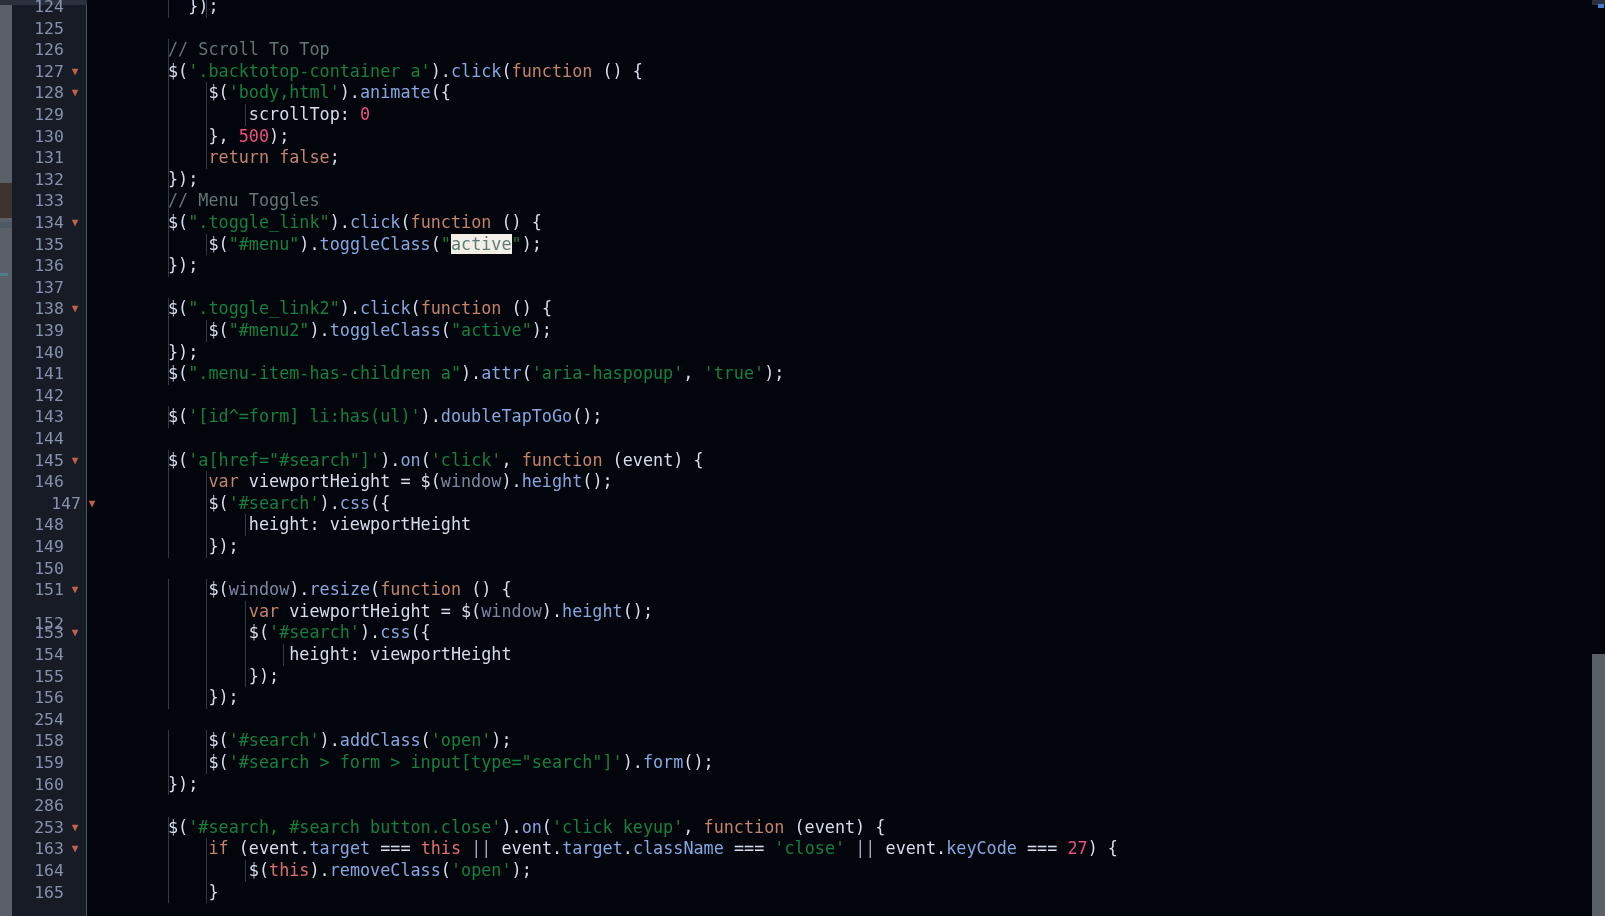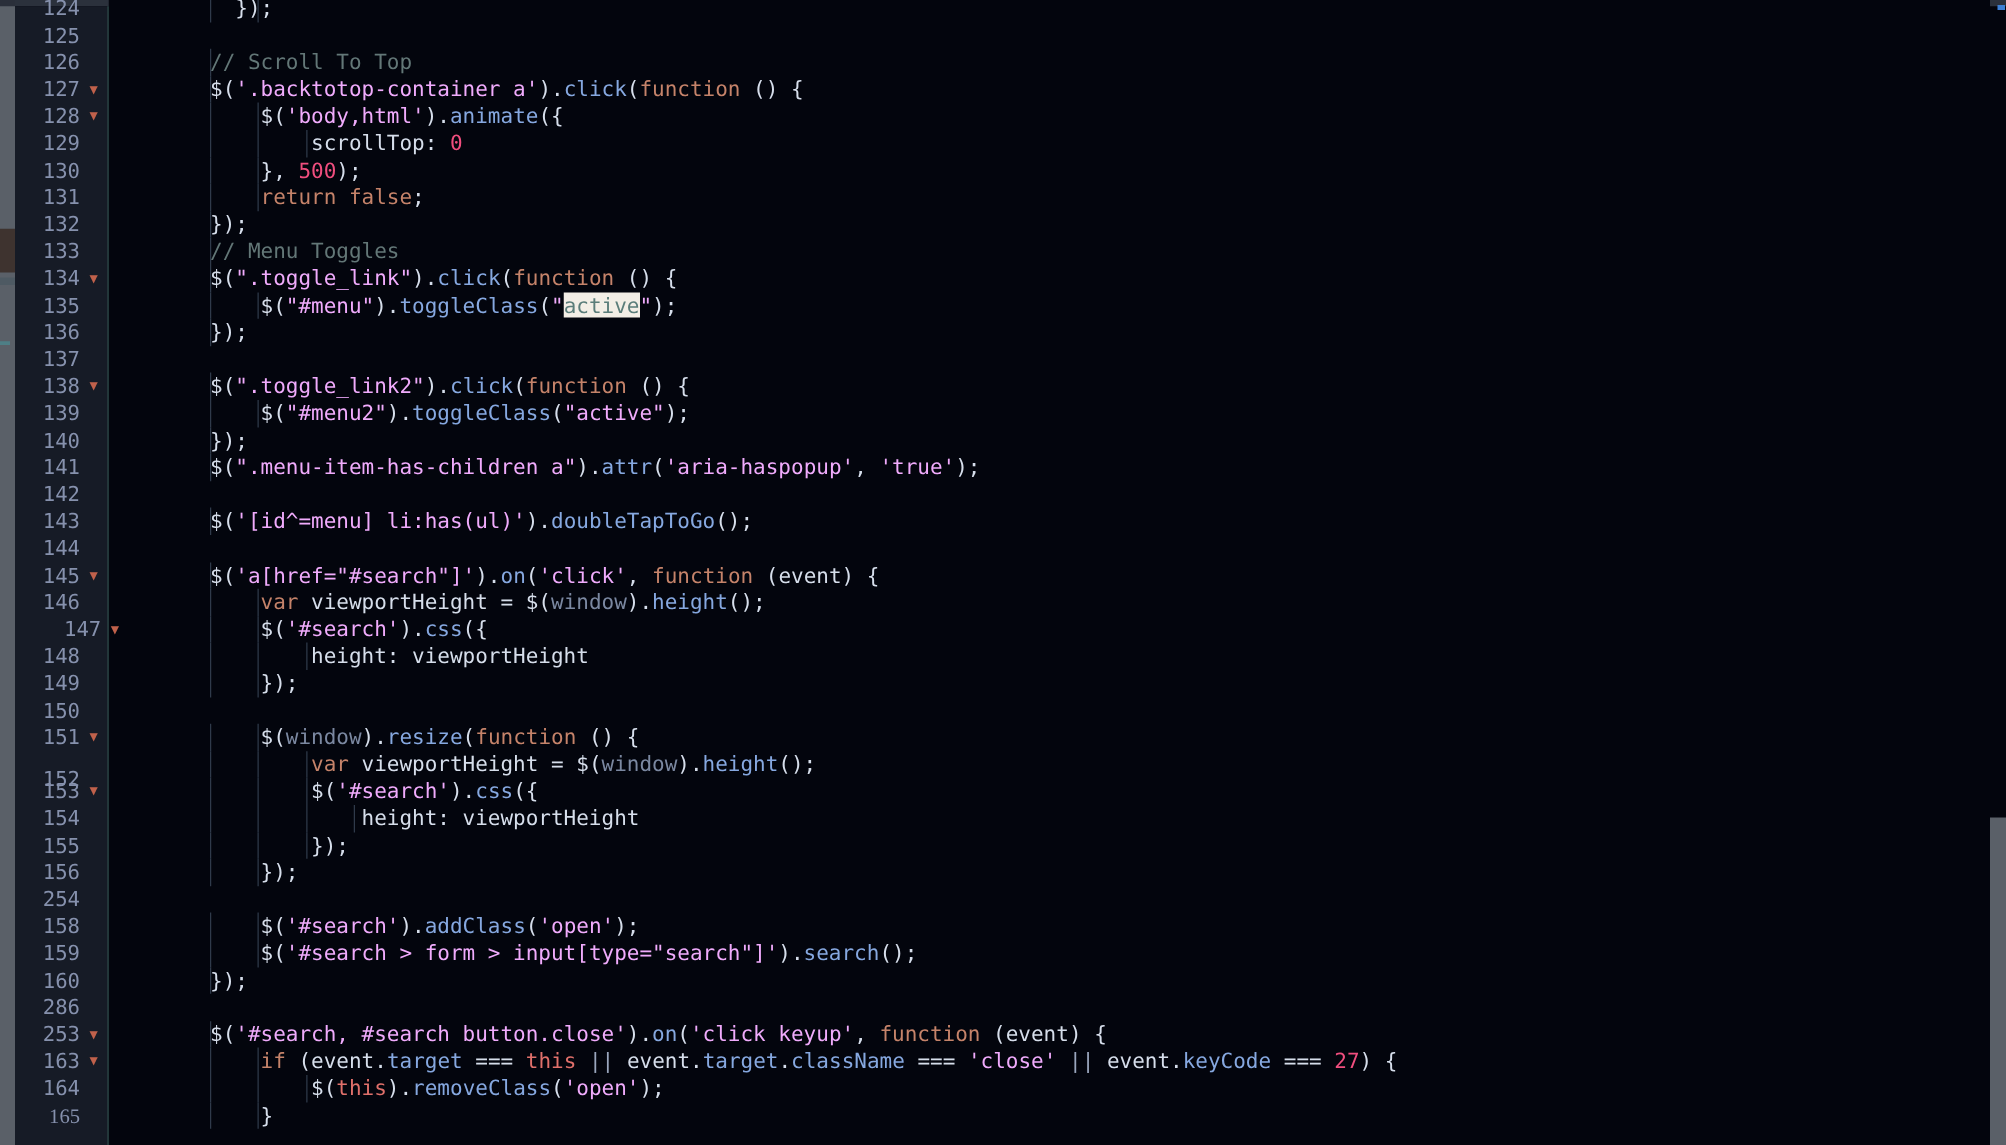--- a/index.html
+++ b/index.html
@@ -144,21 +144,21 @@
   
   .iguide {
     position: absolute;
     width: 1px;
     background: #2f3a4a;
   }
 
   
   .t-plain   { color: #d6deeb; }
   .t-comment { color: #637777; font-style: normal; }
-  .t-str     { color: #f0abfc; }
+  .t-str     { color: #15803d; }
   .t-kw      { color: #c5836a; }
   .t-num     { color: #f04e7e; }
   .t-fn      { color: #86a8e0; }
   .t-var     { color: #d6deeb; }
   .t-this    { color: #e0706b; }
   .t-prop    { color: #86a8e0; }
   .t-op      { color: #9aa6bd; }
   .t-gray    { color: #7b88a1; }
   .sel       { background: #f3eee6; color: #5b7d7a; }
 </style>
@@ -217,21 +217,21 @@
       <div class="row" style="top: 298.4px;"><span class="code" style="left: 81px;"><span class="t-plain">$(</span><span class="t-str">".toggle_link2"</span><span class="t-plain">).</span><span class="t-fn">click</span><span class="t-plain">(</span><span class="t-kw">function</span><span class="t-plain"> () {</span></span></div>
       <div class="iguide" style="left: 81px; top: 320px; height: 21.6px;"></div>
       <div class="iguide" style="left: 119.48px; top: 320px; height: 21.6px;"></div>
       <div class="row" style="top: 320px;"><span class="code" style="left: 81px;"><span class="t-plain">    $(</span><span class="t-str">"#menu2"</span><span class="t-plain">).</span><span class="t-fn">toggleClass</span><span class="t-plain">(</span><span class="t-str">"active"</span><span class="t-plain">);</span></span></div>
       <div class="iguide" style="left: 81px; top: 341.6px; height: 21.6px;"></div>
       <div class="row" style="top: 341.6px;"><span class="code" style="left: 81px;"><span class="t-plain">});</span></span></div>
       <div class="iguide" style="left: 81px; top: 363.2px; height: 21.6px;"></div>
       <div class="row" style="top: 363.2px;"><span class="code" style="left: 81px;"><span class="t-plain">$(</span><span class="t-str">".menu-item-has-children a"</span><span class="t-plain">).</span><span class="t-fn">attr</span><span class="t-plain">(</span><span class="t-str">'aria-haspopup'</span><span class="t-plain">, </span><span class="t-str">'true'</span><span class="t-plain">);</span></span></div>
       <div class="row" style="top: 384.8px;"><span class="code" style="left: 81px;"></span></div>
       <div class="iguide" style="left: 81px; top: 406.4px; height: 21.6px;"></div>
-      <div class="row" style="top: 406.4px;"><span class="code" style="left: 81px;"><span class="t-plain">$(</span><span class="t-str">'[id^=menu] li:has(ul)'</span><span class="t-plain">).</span><span class="t-fn">doubleTapToGo</span><span class="t-plain">();</span></span></div>
+      <div class="row" style="top: 406.4px;"><span class="code" style="left: 81px;"><span class="t-plain">$(</span><span class="t-str">'[id^=form] li:has(ul)'</span><span class="t-plain">).</span><span class="t-fn">doubleTapToGo</span><span class="t-plain">();</span></span></div>
       <div class="row" style="top: 428px;"><span class="code" style="left: 81px;"></span></div>
       <div class="iguide" style="left: 81px; top: 449.6px; height: 21.6px;"></div>
       <div class="row" style="top: 449.6px;"><span class="code" style="left: 81px;"><span class="t-plain">$(</span><span class="t-str">'a[href="#search"]'</span><span class="t-plain">).</span><span class="t-fn">on</span><span class="t-plain">(</span><span class="t-str">'click'</span><span class="t-plain">, </span><span class="t-kw">function</span><span class="t-plain"> (</span><span class="t-var">event</span><span class="t-plain">) {</span></span></div>
       <div class="iguide" style="left: 81px; top: 471.2px; height: 21.6px;"></div>
       <div class="iguide" style="left: 119.48px; top: 471.2px; height: 21.6px;"></div>
       <div class="row" style="top: 471.2px;"><span class="code" style="left: 81px;"><span class="t-plain">    </span><span class="t-kw">var</span><span class="t-plain"> viewportHeight = $(</span><span class="t-gray">window</span><span class="t-plain">).</span><span class="t-fn">height</span><span class="t-plain">();</span></span></div>
       <div class="iguide" style="left: 81px; top: 492.8px; height: 21.6px;"></div>
       <div class="iguide" style="left: 119.48px; top: 492.8px; height: 21.6px;"></div>
       <div class="row" style="top: 492.8px;"><span class="code" style="left: 81px;"><span class="t-plain">    $(</span><span class="t-str">'#search'</span><span class="t-plain">).</span><span class="t-fn">css</span><span class="t-plain">({</span></span></div>
       <div class="iguide" style="left: 81px; top: 514.4px; height: 21.6px;"></div>
@@ -264,21 +264,21 @@
       <div class="row" style="top: 665.6px;"><span class="code" style="left: 81px;"><span class="t-plain">        });</span></span></div>
       <div class="iguide" style="left: 81px; top: 687.2px; height: 21.6px;"></div>
       <div class="iguide" style="left: 119.48px; top: 687.2px; height: 21.6px;"></div>
       <div class="row" style="top: 687.2px;"><span class="code" style="left: 81px;"><span class="t-plain">    });</span></span></div>
       <div class="row" style="top: 708.8px;"><span class="code" style="left: 81px;"></span></div>
       <div class="iguide" style="left: 81px; top: 730.4px; height: 21.6px;"></div>
       <div class="iguide" style="left: 119.48px; top: 730.4px; height: 21.6px;"></div>
       <div class="row" style="top: 730.4px;"><span class="code" style="left: 81px;"><span class="t-plain">    $(</span><span class="t-str">'#search'</span><span class="t-plain">).</span><span class="t-fn">addClass</span><span class="t-plain">(</span><span class="t-str">'open'</span><span class="t-plain">);</span></span></div>
       <div class="iguide" style="left: 81px; top: 752px; height: 21.6px;"></div>
       <div class="iguide" style="left: 119.48px; top: 752px; height: 21.6px;"></div>
-      <div class="row" style="top: 752px;"><span class="code" style="left: 81px;"><span class="t-plain">    $(</span><span class="t-str">'#search &gt; form &gt; input[type="search"]'</span><span class="t-plain">).</span><span class="t-fn">search</span><span class="t-plain">();</span></span></div>
+      <div class="row" style="top: 752px;"><span class="code" style="left: 81px;"><span class="t-plain">    $(</span><span class="t-str">'#search &gt; form &gt; input[type="search"]'</span><span class="t-plain">).</span><span class="t-fn">form</span><span class="t-plain">();</span></span></div>
       <div class="iguide" style="left: 81px; top: 773.6px; height: 21.6px;"></div>
       <div class="row" style="top: 773.6px;"><span class="code" style="left: 81px;"><span class="t-plain">});</span></span></div>
       <div class="row" style="top: 795.2px;"><span class="code" style="left: 81px;"></span></div>
       <div class="iguide" style="left: 81px; top: 816.8px; height: 21.6px;"></div>
       <div class="row" style="top: 816.8px;"><span class="code" style="left: 81px;"><span class="t-plain">$(</span><span class="t-str">'#search, #search button.close'</span><span class="t-plain">).</span><span class="t-fn">on</span><span class="t-plain">(</span><span class="t-str">'click keyup'</span><span class="t-plain">, </span><span class="t-kw">function</span><span class="t-plain"> (</span><span class="t-var">event</span><span class="t-plain">) {</span></span></div>
       <div class="iguide" style="left: 81px; top: 838.4px; height: 21.6px;"></div>
       <div class="iguide" style="left: 119.48px; top: 838.4px; height: 21.6px;"></div>
       <div class="row" style="top: 838.4px;"><span class="code" style="left: 81px;"><span class="t-plain">    </span><span class="t-kw">if</span><span class="t-plain"> (</span><span class="t-var">event</span><span class="t-plain">.</span><span class="t-prop">target</span><span class="t-plain"> === </span><span class="t-this">this</span><span class="t-plain"> </span><span class="t-op">||</span><span class="t-plain"> </span><span class="t-var">event</span><span class="t-plain">.</span><span class="t-prop">target</span><span class="t-plain">.</span><span class="t-prop">className</span><span class="t-plain"> === </span><span class="t-str">'close'</span><span class="t-plain"> </span><span class="t-op">||</span><span class="t-plain"> </span><span class="t-var">event</span><span class="t-plain">.</span><span class="t-prop">keyCode</span><span class="t-plain"> === </span><span class="t-num">27</span><span class="t-plain">) {</span></span></div>
       <div class="iguide" style="left: 81px; top: 860px; height: 21.6px;"></div>
       <div class="iguide" style="left: 119.48px; top: 860px; height: 21.6px;"></div>
@@ -324,21 +324,21 @@
       <div class="row" style="top: 665.6px;"><span class="lnum">155</span></div>
       <div class="row" style="top: 687.2px;"><span class="lnum">156</span></div>
       <div class="row" style="top: 708.8px;"><span class="lnum">254</span></div>
       <div class="row" style="top: 730.4px;"><span class="lnum">158</span></div>
       <div class="row" style="top: 752px;"><span class="lnum">159</span></div>
       <div class="row" style="top: 773.6px;"><span class="lnum">160</span></div>
       <div class="row" style="top: 795.2px;"><span class="lnum">286</span></div>
       <div class="row" style="top: 816.8px;"><span class="lnum">253</span><span class="fold">▼</span></div>
       <div class="row" style="top: 838.4px;"><span class="lnum">163</span><span class="fold">▼</span></div>
       <div class="row" style="top: 860px;"><span class="lnum">164</span></div>
-      <div class="row" style="top: 881.6px; font-family: Liberation Serif, serif;"><span class="lnum">165</span></div>
+      <div class="row" style="top: 881.6px;"><span class="lnum">165</span></div>
     </div>
 
   <div class="vscroll">
     <div class="vscroll-mark"></div>
     <div class="vscroll-thumb"></div>
   </div>
 
 </div>
 
 </body></html>

